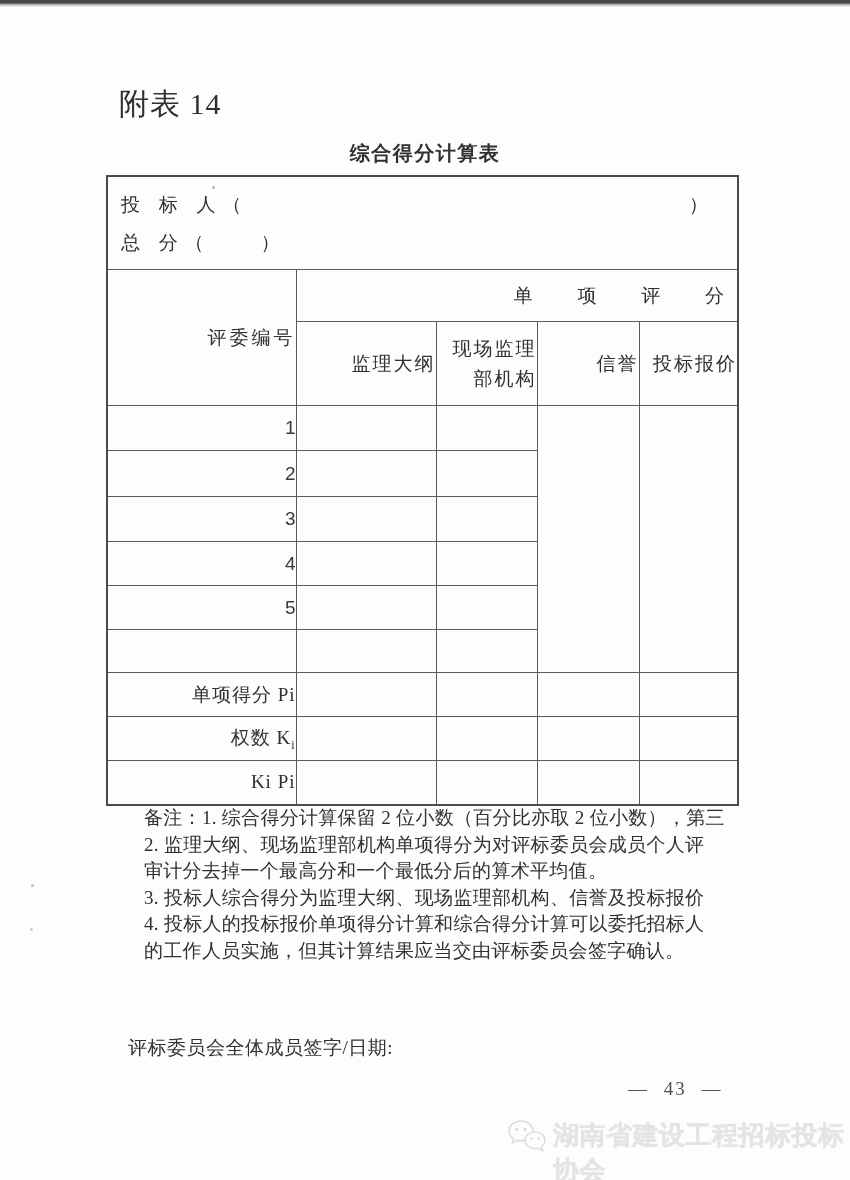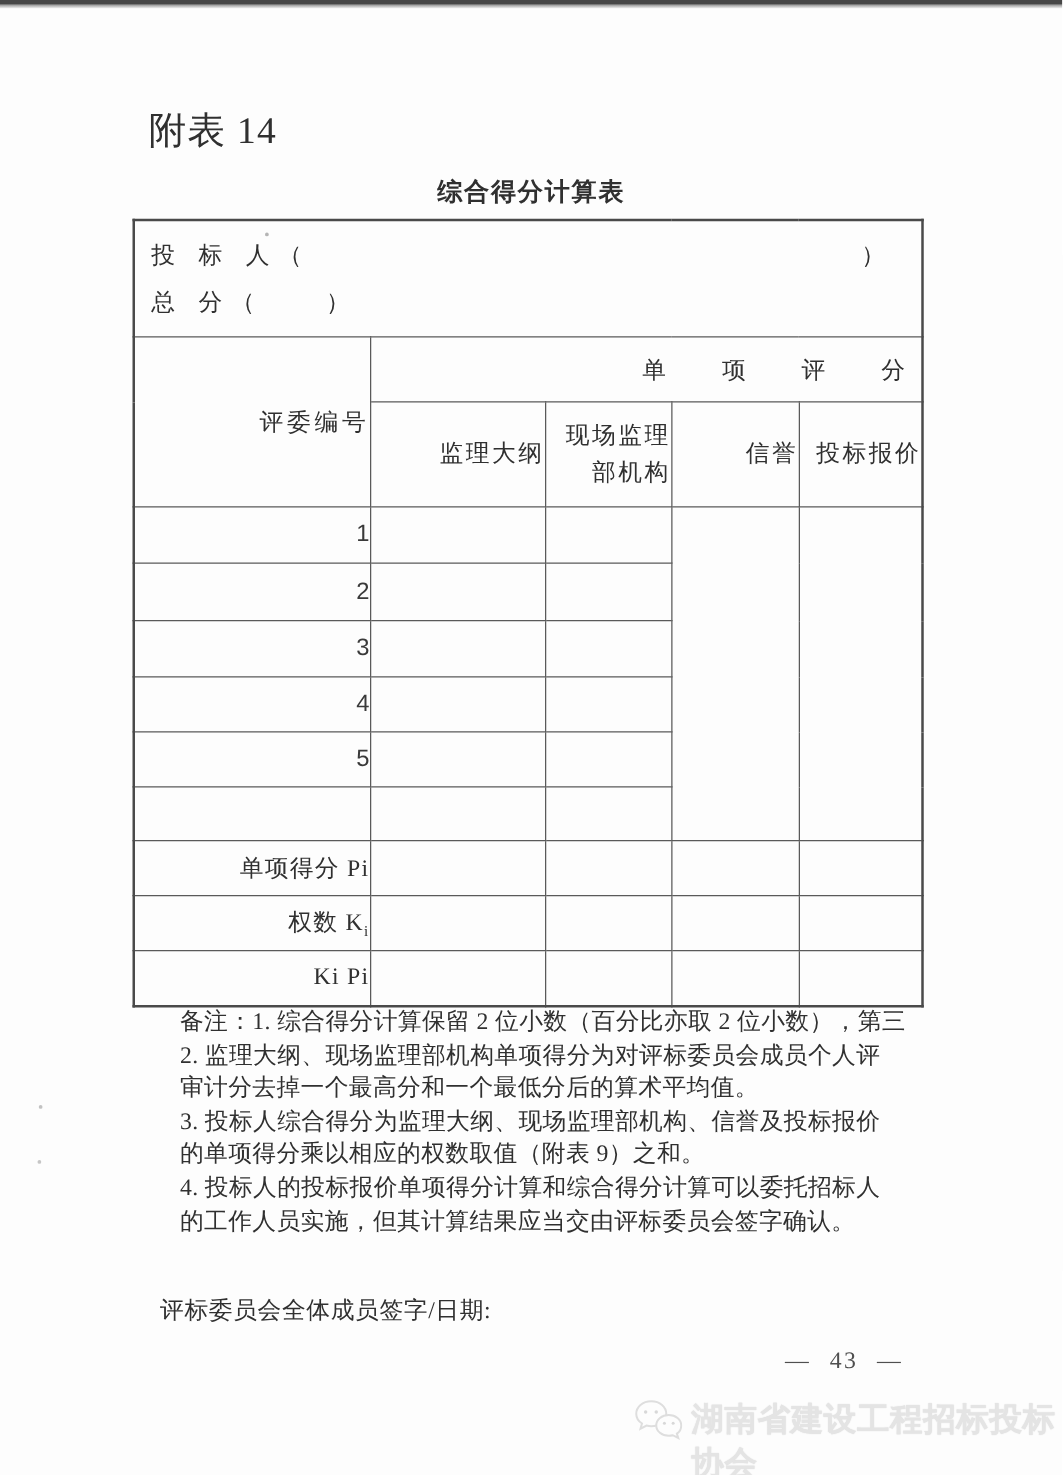--- a/index.html
+++ b/index.html
@@ -165,21 +165,20 @@
       <td></td>
     </tr>
   </tbody>
     </table>
 
   <div class="notes">
     <div class="note-line">备注：1. 综合得分计算保留 2 位小数（百分比亦取 2 位小数），第三</div>
     <div class="note-line">2. 监理大纲、现场监理部机构单项得分为对评标委员会成员个人评</div>
     <div class="note-line">审计分去掉一个最高分和一个最低分后的算术平均值。</div>
     <div class="note-line">3. 投标人综合得分为监理大纲、现场监理部机构、信誉及投标报价</div>
-    <div class="note-line">的单项得分乘以相应的权数取值（附表 9）之和。</div>
     <div class="note-line">4. 投标人的投标报价单项得分计算和综合得分计算可以委托招标人</div>
     <div class="note-line">的工作人员实施，但其计算结果应当交由评标委员会签字确认。</div>
   </div>
 
   <div class="signature">评标委员会全体成员签字/日期:</div>
 
   <div class="page-number">— 43 —</div>
 
   <div class="footer-brand">
     <span>

